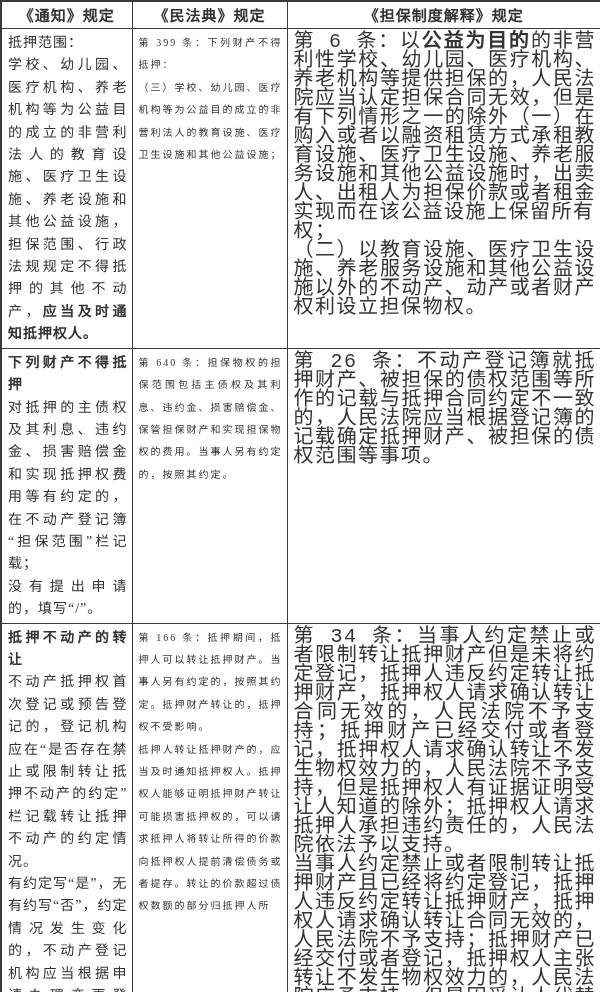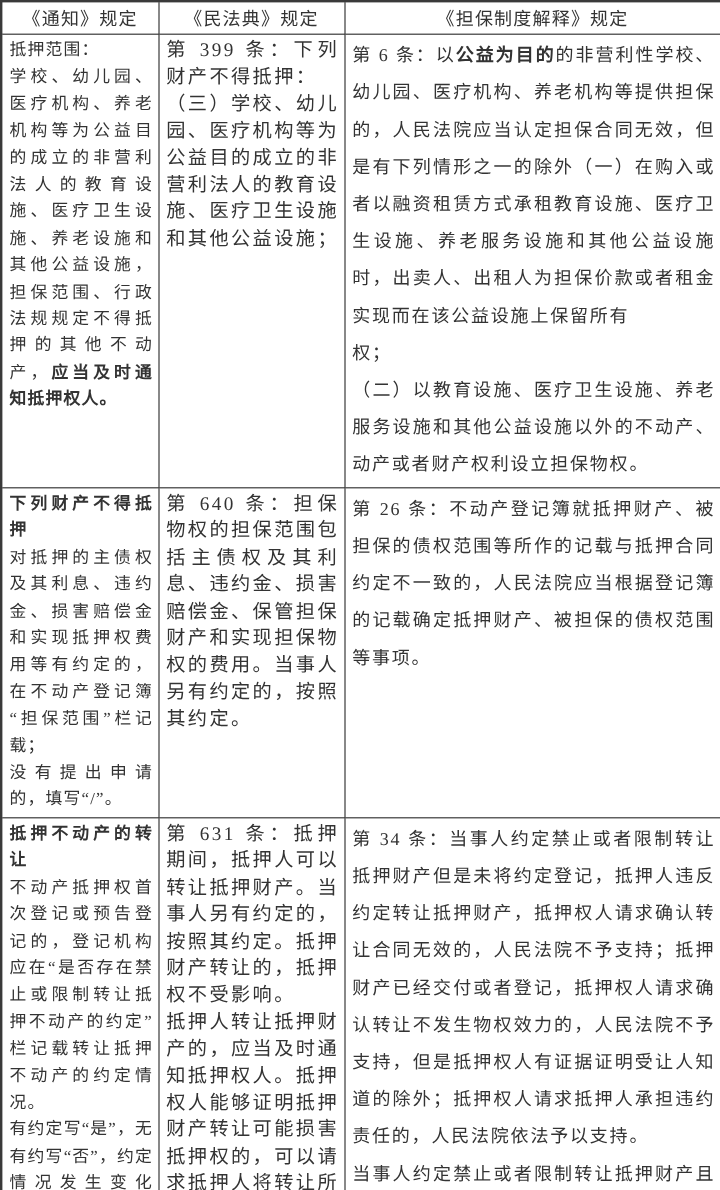--- a/index.html
+++ b/index.html
@@ -9,29 +9,29 @@
   }
   table.reg{
     border-collapse:collapse;table-layout:fixed;width:600px;
     border:2px solid #3a3a3a;
   }
   th,td{
     border:1px solid #3a3a3a;vertical-align:top;overflow:hidden;
     padding:3px 4px 2px 6px;
   }
   th{
-    font-weight:normal;text-align:center;font-size:15px;height:22px;
+    font-weight:bold;text-align:center;font-size:15px;height:22px;
     letter-spacing:1px;padding:2px 1px;
   }
   tr.r1{height:288px;}
   tr.r2{height:246px;}
   tr.r3{height:424px;}
   td.c1{font-size:14px;line-height:22.4px;letter-spacing:1px;}
-  td.c2{font-size:16px;line-height:22.4px;letter-spacing:2px;margin-top:24px;}
-  td.c3{font-size:15px;line-height:31px;letter-spacing:1.5px;}
+  td.c2{font-size:10px;line-height:22.4px;letter-spacing:2px;margin-top:24px;}
+  td.c3{font-size:20px;line-height:19px;letter-spacing:1.5px;font-family:Liberation Mono, monospace;}
   .para{
     margin:0;text-align:justify;text-justify:inter-character;
     text-align-last:left;word-break:break-all;
   }
   .bold{font-weight:bold;}
 </style>
 </head>
 <body>
 
 <table class="reg">
@@ -76,21 +76,21 @@
           <p class="para"><span>第 26 条：不动产登记簿就抵押财产、被担保的债权范围等所作的记载与抵押合同约定不一致的，人民法院应当根据登记簿的记载确定抵押财产、被担保的债权范围等事项。</span></p>
         </td>
     </tr>
     <tr class="r3">
       <td class="c1">
           <p class="para"><span class="bold">抵押不动产的转让</span></p>
           <p class="para"><span>不动产抵押权首次登记或预告登记的，登记机构应在“是否存在禁止或限制转让抵押不动产的约定”栏记载转让抵押不动产的约定情况。</span></p>
           <p class="para"><span>有约定写“是”，无有约写“否”，约定情况发生变化的，不动产登记机构应当根据申请办理变更登记。</span></p>
         </td>
       <td class="c2">
-          <p class="para"><span>第 631 条：抵押期间，抵押人可以转让抵押财产。当事人另有约定的，按照其约定。抵押财产转让的，抵押权不受影响。</span></p>
+          <p class="para"><span>第 166 条：抵押期间，抵押人可以转让抵押财产。当事人另有约定的，按照其约定。抵押财产转让的，抵押权不受影响。</span></p>
           <p class="para"><span>抵押人转让抵押财产的，应当及时通知抵押权人。抵押权人能够证明抵押财产转让可能损害抵押权的，可以请求抵押人将转让所得的价款向抵押权人提前清偿债务或者提存。转让的价款超过债权数额的部分归抵押人所</span></p>
         </td>
       <td class="c3">
           <p class="para"><span>第 34 条：当事人约定禁止或者限制转让抵押财产但是未将约定登记，抵押人违反约定转让抵押财产，抵押权人请求确认转让合同无效的，人民法院不予支持；抵押财产已经交付或者登记，抵押权人请求确认转让不发生物权效力的，人民法院不予支持，但是抵押权人有证据证明受让人知道的除外；抵押权人请求抵押人承担违约责任的，人民法院依法予以支持。</span></p>
           <p class="para"><span>当事人约定禁止或者限制转让抵押财产且已经将约定登记，抵押人违反约定转让抵押财产，抵押权人请求确认转让合同无效的，人民法院不予支持；抵押财产已经交付或者登记，抵押权人主张转让不发生物权效力的，人民法院应予支持，但是因受让人代替债务人清偿债务导致抵押权消灭的除外。</span></p>
         </td>
     </tr>
   </tbody>
 </table>
 

